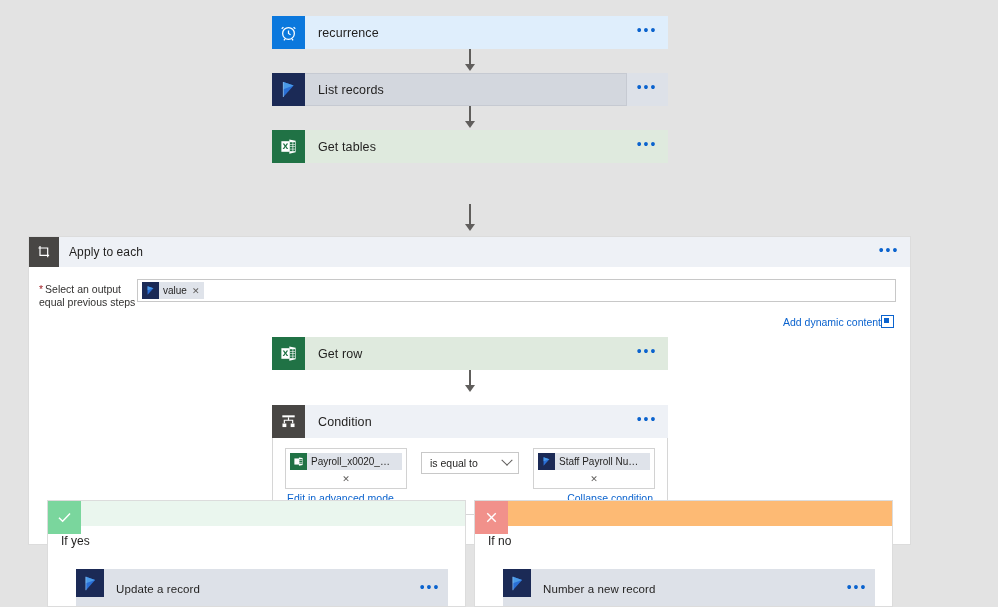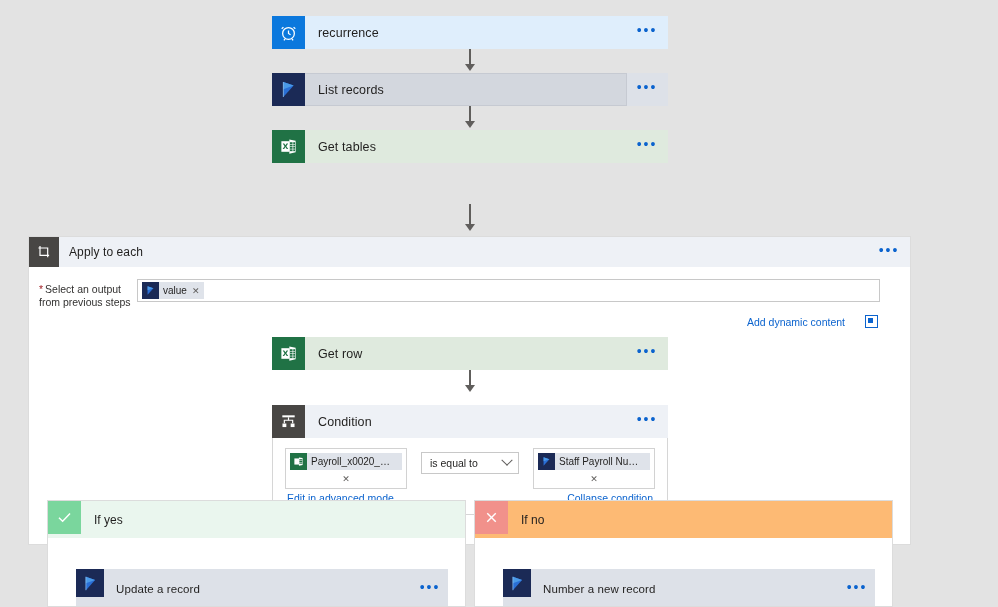--- a/index.html
+++ b/index.html
@@ -131,21 +131,21 @@
     border: 1px solid #dcdcdc;
     box-sizing: border-box;
   }
   .apply-head {
     display: flex;
     height: 30px;
     background: #eef1f6;
   }
   .apply-head .ico { width: 30px; height: 30px; flex: 0 0 30px; }
   .apply-body {
-    padding: 12px 30px 6px 10px;
+    padding: 12px 14px 6px 10px;
   }
   .apply-field {
     display: flex;
     align-items: flex-start;
   }
   .apply-label {
     width: 98px;
     flex: 0 0 98px;
     font-size: 10.5px;
     line-height: 13px;
@@ -181,21 +181,21 @@
     font-size: 9px; color: #605e5c; padding-right: 2px; cursor: pointer;
   }
   .dyn-link {
     text-align: right;
     color: #0b63ce;
     font-size: 10.5px;
     padding: 6px 2px 2px 0;
     display: flex;
     justify-content: flex-end;
     align-items: center;
-    gap: 20px;
+    gap: 0;
   }
   .dyn-box {
     display: inline-block;
     width: 11px; height: 11px;
     border: 1px solid #0b63ce;
     position: relative;
   }
   .dyn-box::after {
     content: "";
     position: absolute;
@@ -258,21 +258,21 @@
   
   .branch {
     position: absolute;
     top: 500px;
     height: 107px;
     background: #ffffff;
     border: 1px solid #dcdcdc;
     box-sizing: border-box;
     overflow: hidden;
   }
-  .branch-head { display: flex; height: 37px; }
+  .branch-head { display: flex; height: 25px; flex-direction: column; }
   .branch-ico {
     width: 33px; height: 33px; flex: 0 0 33px;
     display: flex; align-items: center; justify-content: center;
   }
   .branch-title {
     flex: 1 1 auto;
     display: flex; align-items: center;
     padding-left: 13px;
     font-size: 12px;
     color: #201f1e;
@@ -373,21 +373,21 @@
         <path d="M3 5 H14.6 V16.6"></path>
       </svg>
     </div>
     <div class="card-title" style="padding-left:10px; font-size:12px;">Apply to each</div>
     <div class="ellipsis">•••</div>
   </div>
   <div class="apply-body">
     <div class="apply-field">
       <div class="apply-label">
         <span class="req">*</span><span>Select an output</span><br>
-        <span>from previous steps</span>
+        <span>equal previous steps</span>
       </div>
       <div class="token-box">
         <span class="token">
           <span class="tico" style="background:#1b2a56;">
             <svg width="9" height="11" viewBox="0 0 20 24" fill="none">
               <path d="M3.5 2.5 L16.5 7 L3.5 21.5 Z" fill="#2a6fd6"></path>
               <path d="M3.5 2.5 L16.5 7 L3.5 11.6 Z" fill="#4a9ae8"></path>
             </svg>
           </span>
           <span class="tlabel">value</span>

